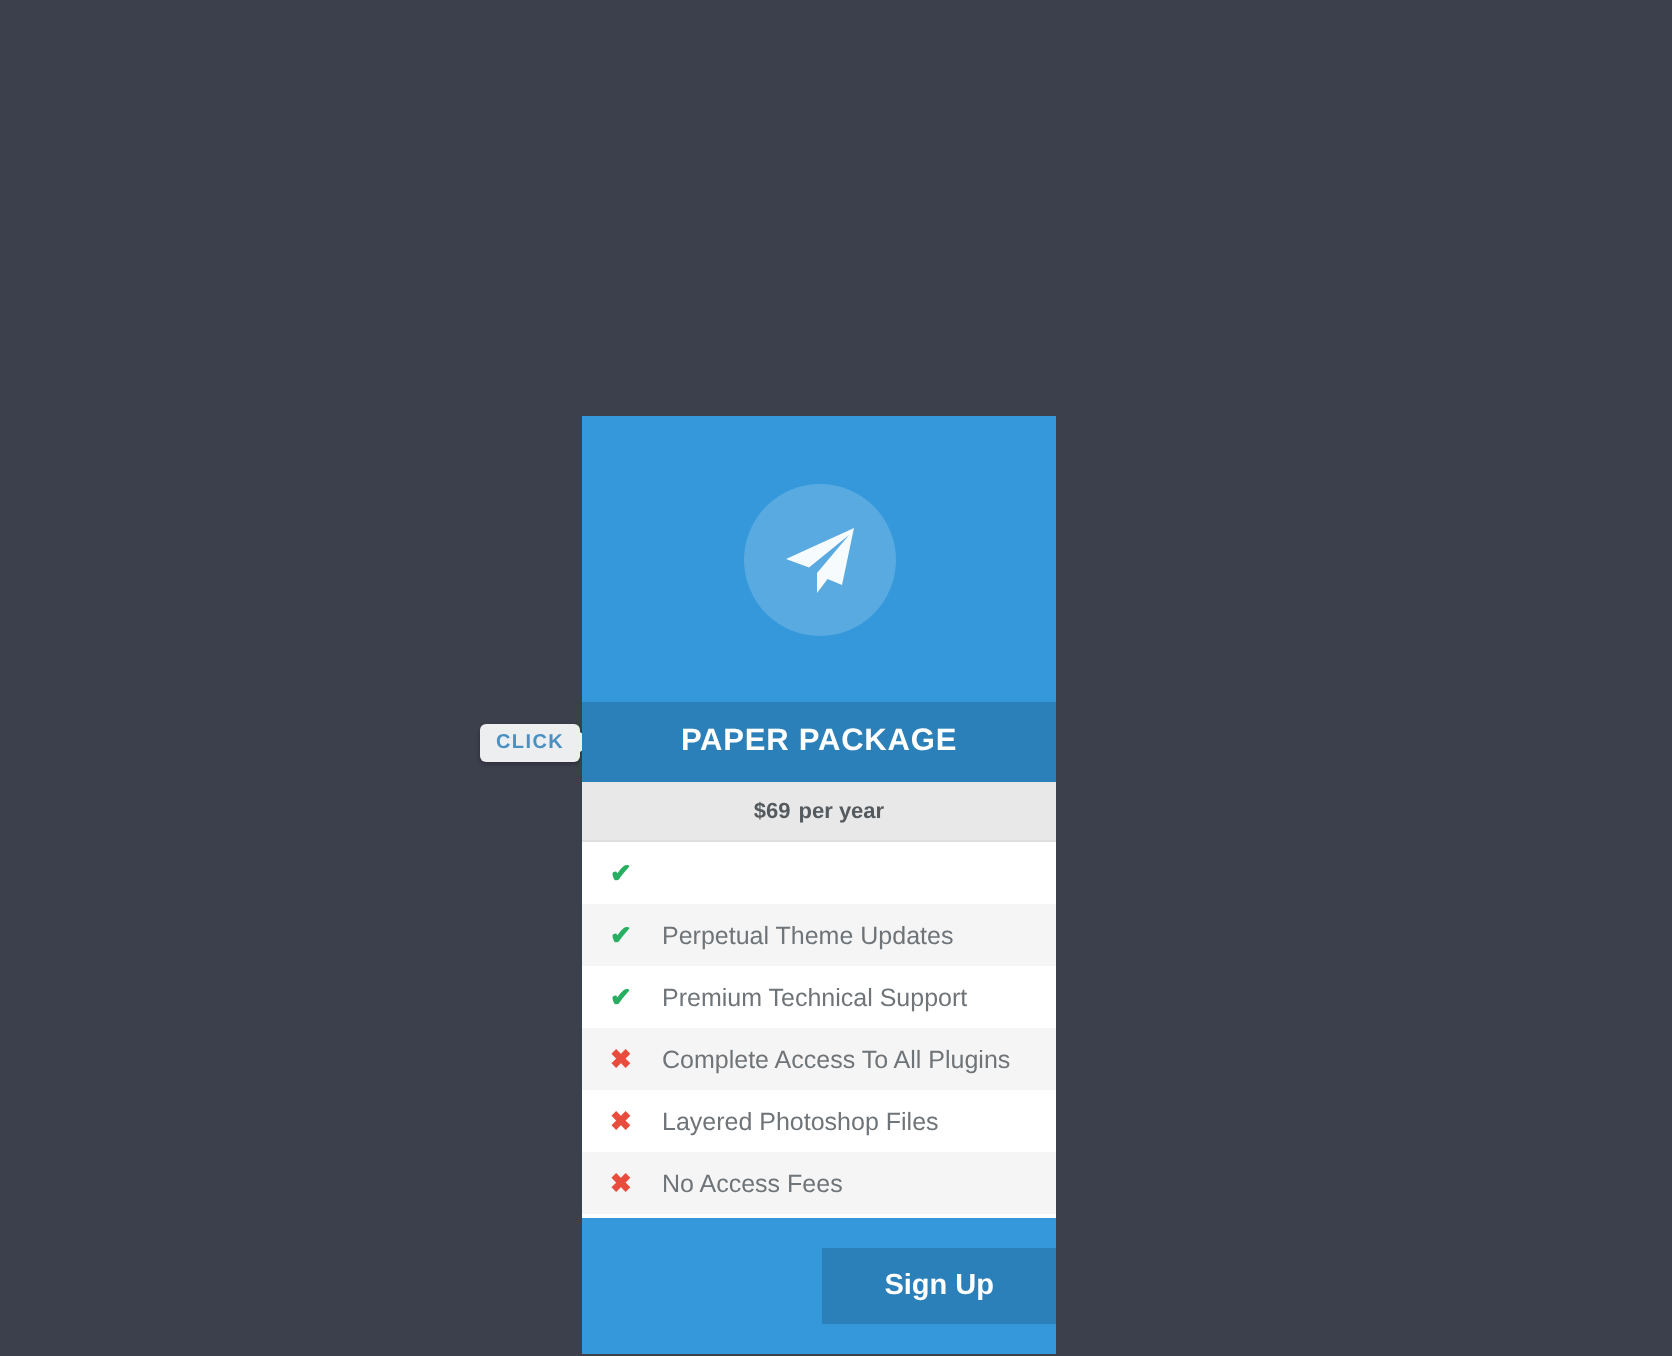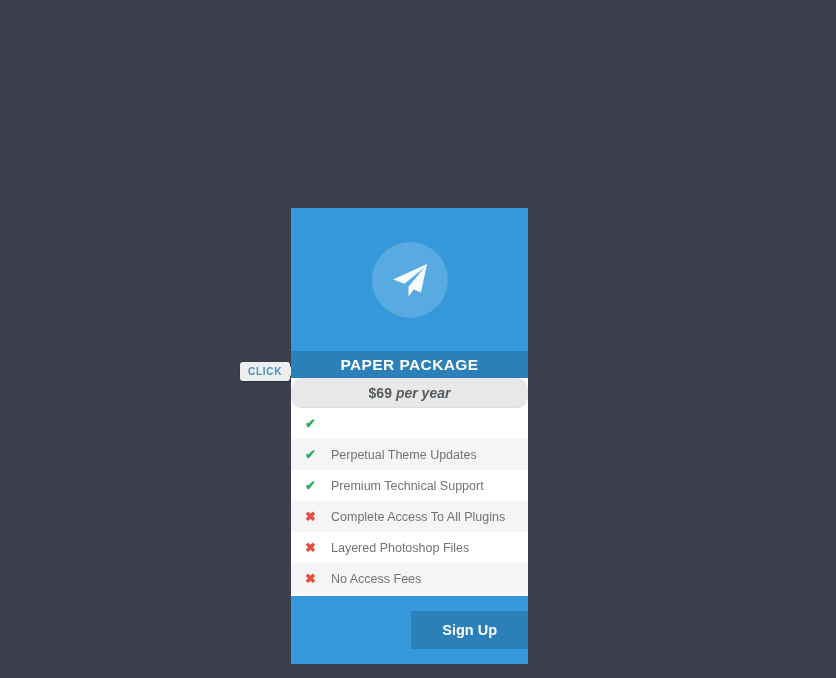--- a/index.html
+++ b/index.html
@@ -39,47 +39,46 @@
     border-radius: 50%;
     background: rgba(255,255,255,0.18);
     display: flex;
     align-items: center;
     justify-content: center;
   }
   .icon-circle svg { display: block; }
 
   
   .card-title {
-    height: 27px;
+    height: 40px;
     background: #2b80b9;
     color: #ffffff;
     font-size: 15.5px;
     font-weight: bold;
     letter-spacing: 0.4px;
     display: flex;
     align-items: center;
     justify-content: center;
     position: relative;
   }
 
   
   .card-price {
     height: 30px;
     background: #e8e8e8;
     border-bottom: 1px solid #dedede;
     color: #555a5e;
-    font-size: 14px;
+    font-size: 11px;
     display: flex;
     align-items: center;
     justify-content: center;
     gap: 4px;
-    border-radius: 12px;
   }
   .card-price .amount { font-weight: bold; }
-  .card-price .period { font-style: italic; font-weight: bold; }
+  .card-price .period { font-weight: bold; }
 
   
   .feature-list { background: #ffffff; }
   .feature-row {
     height: 31px;
     display: flex;
     align-items: center;
     padding-left: 14px;
     font-size: 12.5px;
     color: #6f7478;

